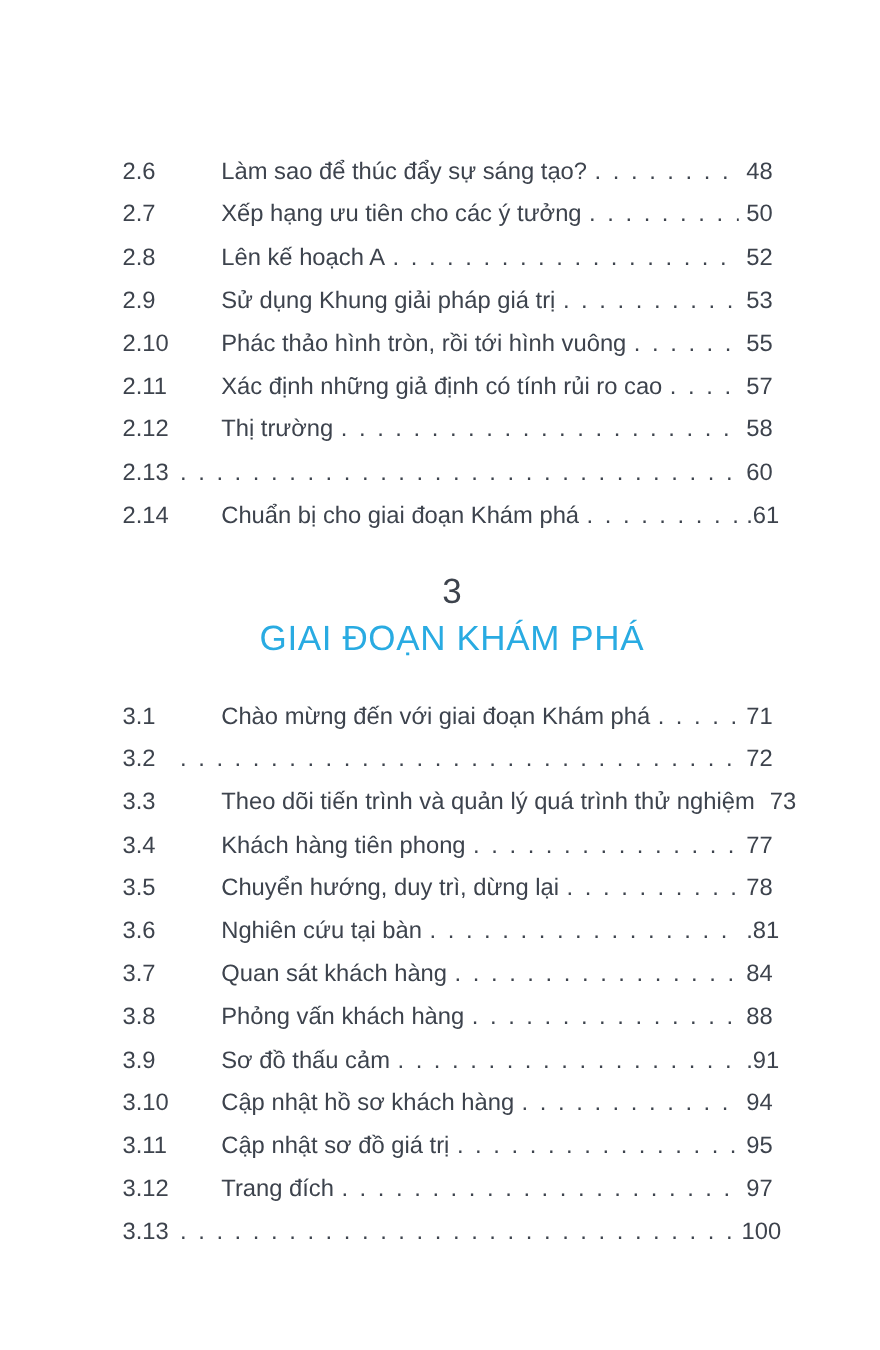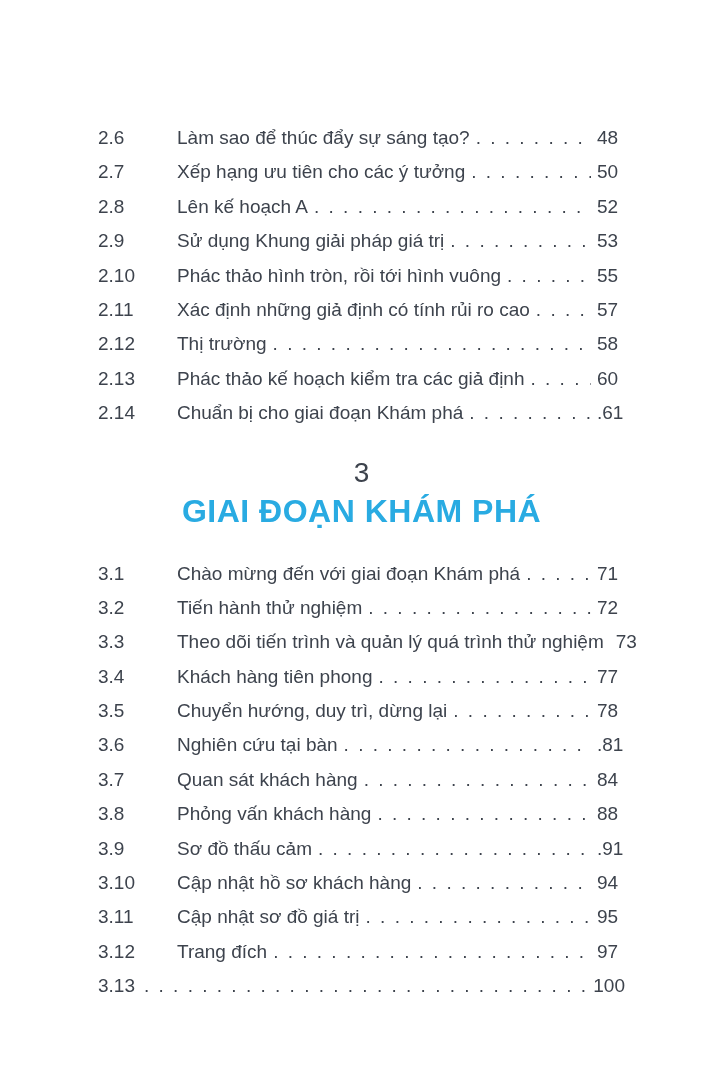--- a/index.html
+++ b/index.html
@@ -57,23 +57,23 @@
     margin-top: 26px;
     text-align: center;
     font-size: 28px;
     line-height: 32px;
     color: #3d434d;
     font-weight: 400;
   }
   .chapter-title {
     margin-top: 7px;
     text-align: center;
-    font-size: 32px;
+    font-size: 28px;
     line-height: 30px;
-    font-weight: 700;
+    font-weight: 400;
     color: #29abe2;
     letter-spacing: 0.5px;
   }
   .section-gap {
     height: 31px;
   }
 </style>
 </head>
 <body>
 
@@ -118,21 +118,20 @@
         <span class="toc-page">57</span>
       </div>
       <div class="toc-row">
         <span class="toc-num">2.12</span>
         <span class="toc-title">Thị trường</span>
         <span class="toc-leader">. . . . . . . . . . . . . . . . . . . . . . . . . . . . . . . . . . . . . . . . . . . . . .</span>
         <span class="toc-page">58</span>
       </div>
       <div class="toc-row">
         <span class="toc-num">2.13</span>
-        <span class="toc-title">Phác thảo kế hoạch kiểm tra các giả định</span>
         <span class="toc-leader">. . . . . . . . . . . . . . . . . . . . . . . . . . . . . . . . . . . . . . . . . . . . . .</span>
         <span class="toc-page">60</span>
       </div>
       <div class="toc-row">
         <span class="toc-num">2.14</span>
         <span class="toc-title">Chuẩn bị cho giai đoạn Khám phá</span>
         <span class="toc-leader">. . . . . . . . . . . . . . . . . . . . . . . . . . . . . . . . . . . . . . . . . . . . . .</span>
         <span class="toc-page">.61</span>
       </div>
     </div>
@@ -143,21 +142,20 @@
 
     <div>
       <div class="toc-row">
         <span class="toc-num">3.1</span>
         <span class="toc-title">Chào mừng đến với giai đoạn Khám phá</span>
         <span class="toc-leader">. . . . . . . . . . . . . . . . . . . . . . . . . . . . . . . . . . . . . . . . . . . . . .</span>
         <span class="toc-page">71</span>
       </div>
       <div class="toc-row">
         <span class="toc-num">3.2</span>
-        <span class="toc-title">Tiến hành thử nghiệm</span>
         <span class="toc-leader">. . . . . . . . . . . . . . . . . . . . . . . . . . . . . . . . . . . . . . . . . . . . . .</span>
         <span class="toc-page">72</span>
       </div>
       <div class="toc-row">
         <span class="toc-num">3.3</span>
         <span class="toc-title">Theo dõi tiến trình và quản lý quá trình thử nghiệm</span>
         <span class="toc-leader">. . . . . . . . . . . . . . . . . . . . . . . . . . . . . . . . . . . . . . . . . . . . . .</span>
         <span class="toc-page">73</span>
       </div>
       <div class="toc-row">

